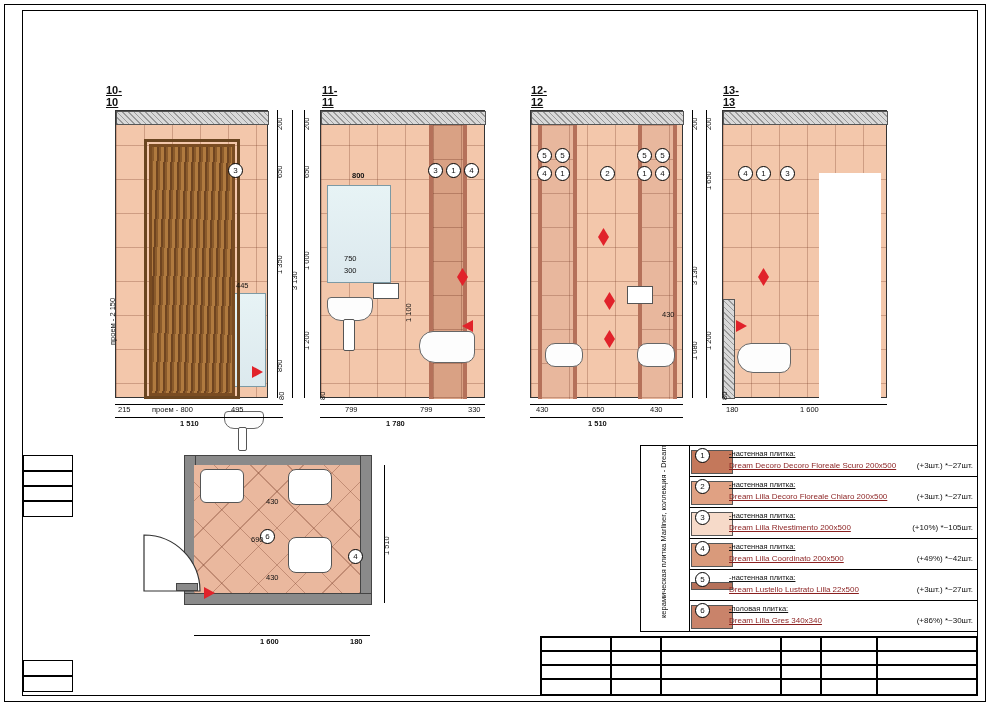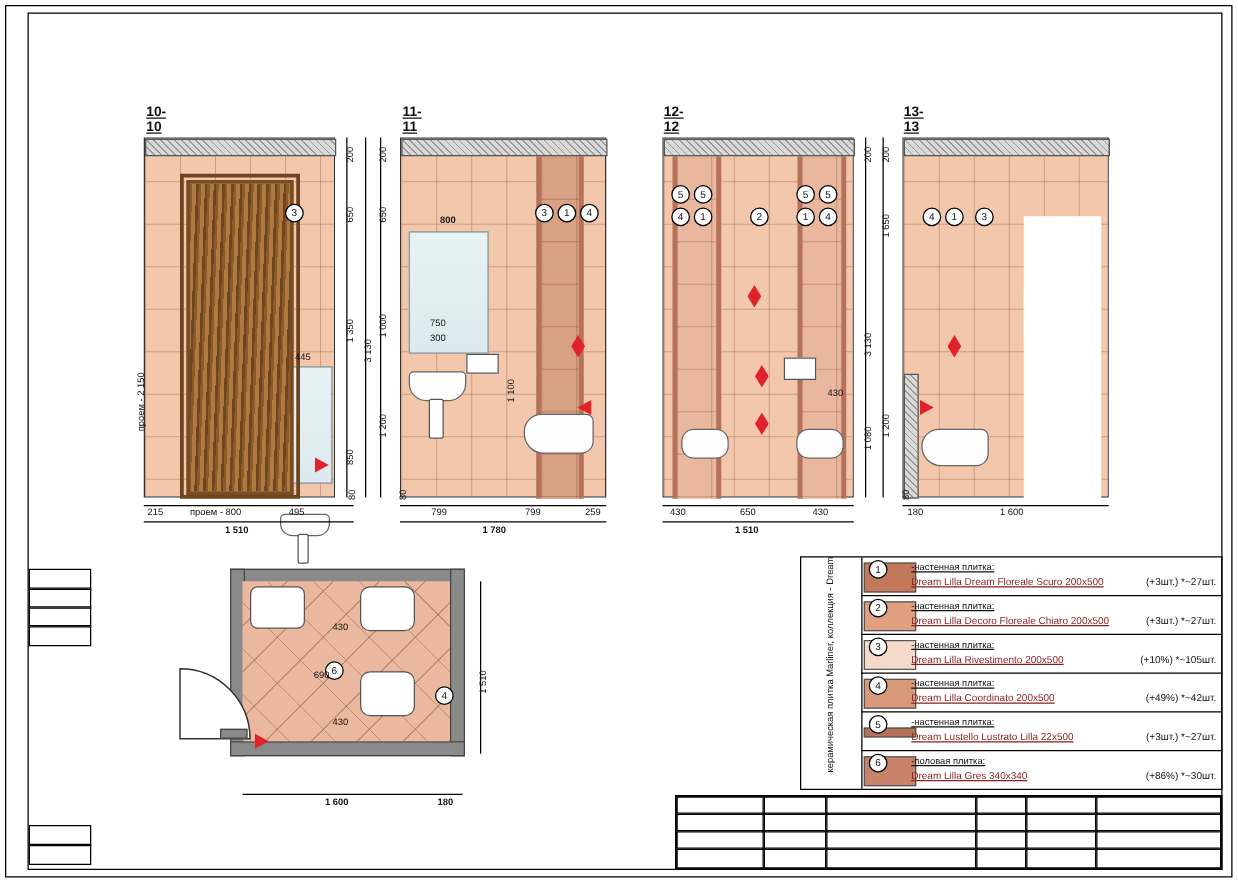--- a/index.html
+++ b/index.html
@@ -104,21 +104,21 @@
     <div style="left:0;top:30px;width:48px;height:15px;"></div>
     <div style="left:0;top:45px;width:48px;height:15px;"></div>
   </div>
   <div class="stamp-grid" style="top:660px;height:30px;">
     <div style="left:0;top:0;width:48px;height:15px;"></div>
     <div style="left:0;top:15px;width:48px;height:15px;"></div>
   </div>
 
 
   <div class="elev">
-    <div class="elev-title" style="left:117px;top:84px;">10-10</div>
+    <div class="elev-title" style="left:106px;top:84px;">10-10</div>
 
     <div class="wallbox" style="left:115px;top:110px;width:153px;height:288px;">
       <div class="tilefill"></div>
       <div class="hatch" style="left:0;top:0;width:153px;height:14px;"></div>
       <div class="mirror" style="left:98px;top:182px;width:50px;height:92px;"></div>
       <div class="doorframe" style="left:28px;top:28px;width:96px;height:260px;"></div>
       <div class="door" style="left:33px;top:33px;width:86px;height:252px;"></div>
       <div class="sanitary" style="left:108px;top:300px;width:38px;height:16px;border-radius:4px 4px 10px 10px;"></div>
       <div class="white" style="left:122px;top:316px;width:7px;height:22px;border-radius:2px;"></div>
     </div>
@@ -177,21 +177,21 @@
     <div class="dimtxt rot" style="left:404px;top:322px;">1 100</div>
 
     <div class="dimtxt b" style="left:352px;top:171px;">800</div>
     <div class="dimtxt" style="left:344px;top:254px;">750</div>
     <div class="dimtxt" style="left:344px;top:266px;">300</div>
 
     <div class="dimh" style="left:320px;top:404px;width:165px;"></div>
     <div class="dimh" style="left:320px;top:417px;width:165px;"></div>
     <div class="dimtxt" style="left:345px;top:405px;">799</div>
     <div class="dimtxt" style="left:420px;top:405px;">799</div>
-    <div class="dimtxt" style="left:468px;top:405px;">259</div>
+    <div class="dimtxt" style="left:468px;top:405px;">330</div>
     <div class="dimtxt rot" style="left:318px;top:400px;">80</div>
     <div class="dimtxt b" style="left:386px;top:419px;">1 780</div>
   </div>
 
   <div class="elev">
     <div class="elev-title" style="left:531px;top:84px;">12-12</div>
 
     <div class="wallbox" style="left:530px;top:110px;width:153px;height:288px;">
       <div class="tilefill"></div>
       <div class="hatch" style="left:0;top:0;width:153px;height:14px;"></div>
@@ -298,21 +298,21 @@
 
   <div class="legend">
     <div class="legend-side">
       <span>керамическая плитка Marliner, коллекция - Dream</span>
     </div>
 
     <div class="lrow" style="top:0;height:31px;">
       <div class="swatch" style="background:#c4785b;"></div>
       <div class="lnum">1</div>
       <div class="lt1">-настенная плитка:</div>
-      <div class="lt2">Dream Lilla Dream Floreale Scuro 200x500</div>
+      <div class="lt2">Dream Decoro Decoro Floreale Scuro 200x500</div>
       <div class="lqty">(+3шт.) *~27шт.</div>
     </div>
     <div class="lrow" style="top:31px;height:31px;">
       <div class="swatch" style="background:#e0a183;"></div>
       <div class="lnum">2</div>
       <div class="lt1">-настенная плитка:</div>
       <div class="lt2">Dream Lilla Decoro Floreale Chiaro 200x500</div>
       <div class="lqty">(+3шт.) *~27шт.</div>
     </div>
     <div class="lrow" style="top:62px;height:31px;">

